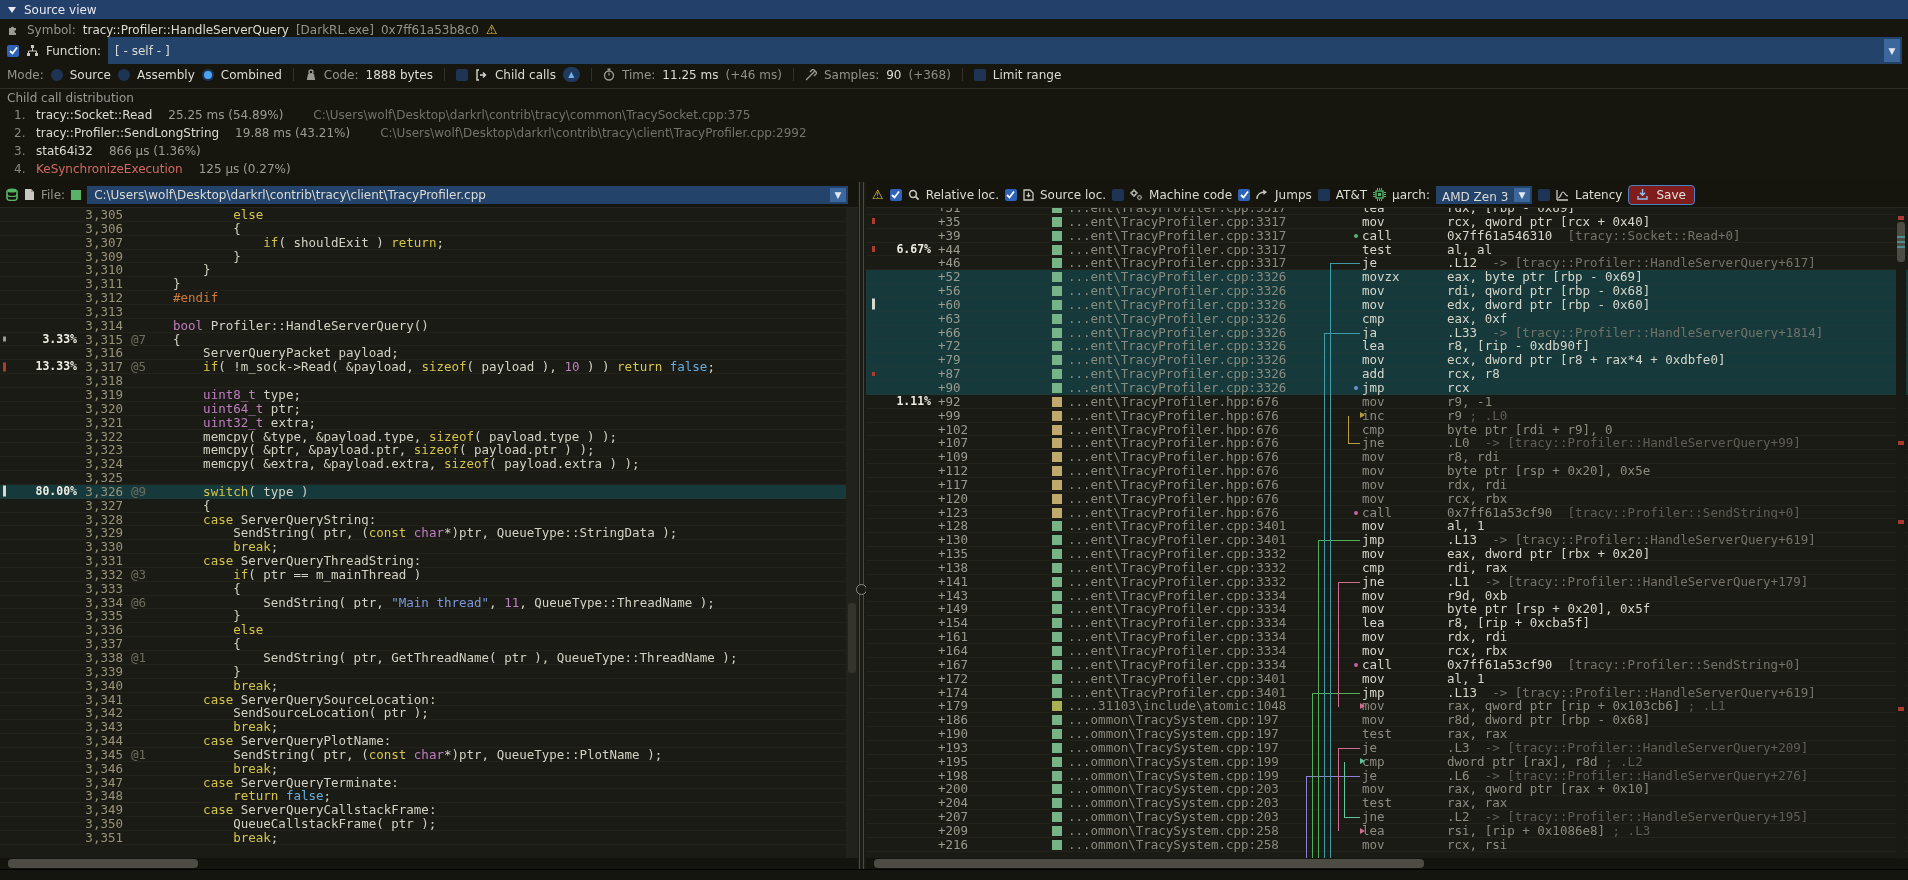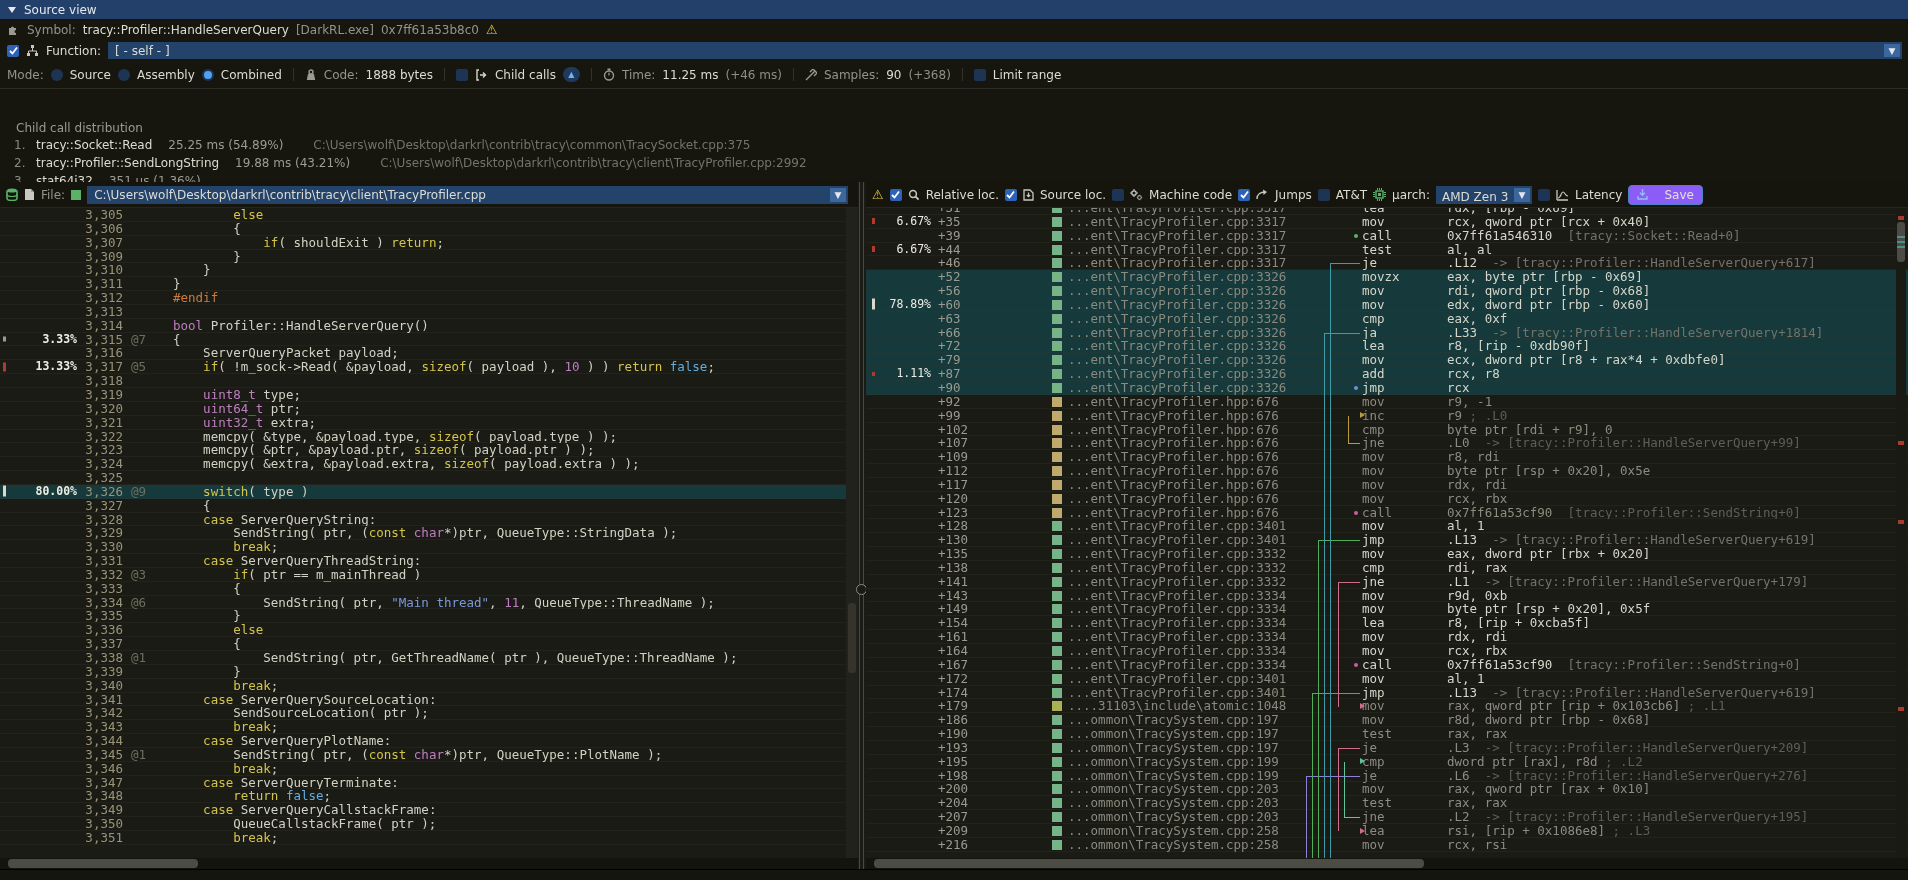--- a/index.html
+++ b/index.html
@@ -12,39 +12,39 @@
   .titlebar .title{color:#e8e8ee;font-size:12px;}
   
   .chromerow{position:absolute;left:0;width:1908px;display:flex;align-items:center;gap:7px;padding-left:7px;box-sizing:border-box;}
   .symbolbar{top:19px;height:21px;}
   .functionbar{top:40px;height:21px;}
   .modebar{top:61px;height:28px;border-bottom:1px solid #2d2d26;}
   .lbl{color:#94948a;}
   .val{color:#dcdcd2;}
   .dim2{color:#8e8e84;}
   .vsep{width:1px;height:13px;background:#32322a;margin:0 4px;}
-  .combo{background:#24436b;height:17px;display:flex;align-items:center;color:#dcdcd4;position:relative;}
+  .combo{background:#24436b;height:27px;display:flex;align-items:center;color:#dcdcd4;position:relative;}
   .combo .arr{position:absolute;right:2px;top:2px;bottom:2px;width:16px;display:flex;align-items:center;justify-content:center;
               color:#e6e6ee;font-size:9px;background:#3b679c;}
   .fncombo{flex:1;margin-right:6px;padding-left:7px;}
   
   .cb{width:12px;height:12px;border-radius:2px;background:#1e3455;display:inline-flex;align-items:center;justify-content:center;flex:none;}
   .cb svg{display:none;}
   .cb.on{background:#2d62b8;}
   .cb.on svg{display:block;}
   .radio{width:12px;height:12px;border-radius:50%;background:#1e3455;display:inline-flex;align-items:center;justify-content:center;flex:none;}
   .radio i{display:none;width:8px;height:8px;border-radius:50%;background:#4da3f2;}
   .radio.on i{display:block;}
   .upbtn{width:17px;height:15px;border-radius:8px;background:#1e3a5e;display:inline-flex;align-items:center;justify-content:center;}
   .upbtn span{color:#74b2ee;font-size:8px;line-height:8px;}
   .icon{display:inline-flex;align-items:center;justify-content:center;flex:none;}
   .warn{color:#e8c840;font-size:13px;line-height:13px;}
   
   .childcalls{position:absolute;left:0;top:90px;width:1908px;height:92px;}
-  .cc-header{height:16px;line-height:16px;padding-left:16px;color:#9a9a90;margin-top:30px;}
+  .cc-header{height:16px;line-height:16px;padding-left:7px;color:#9a9a90;}
   .cc-row{height:18px;display:flex;align-items:center;padding-left:14px;gap:0;}
   .cc-idx{width:22px;color:#8a8a80;flex:none;}
   .cc-name{color:#dedcd0;}
   .cc-time{color:#9c9c92;margin-left:16px;}
   .cc-path{color:#73736a;margin-left:30px;}
   
   .panes{position:absolute;left:0;top:182px;width:1908px;height:698px;}
   .left-pane{position:absolute;left:0;top:0;width:858px;height:698px;}
   .right-pane{position:absolute;left:866px;top:0;width:1042px;height:698px;}
   .pane-header{position:absolute;left:0;top:0;right:0;height:26px;display:flex;align-items:center;gap:6px;
@@ -75,37 +75,37 @@
   .spct{position:absolute;left:10px;width:67px;text-align:right;color:#ecece2;font-weight:bold;font-size:11.5px;}
   .snum{position:absolute;left:77px;width:46px;text-align:right;color:#9a9478;}
   .sat{position:absolute;left:131px;color:#6e6e5e;}
   .scode{position:absolute;left:173px;right:0;overflow:hidden;}
   .c-d{color:#d2d2c4;} .c-k{color:#d4c54a;} .c-t{color:#bf7ec0;} .c-n{color:#bf7ec0;}
   .c-s{color:#7b98d8;} .c-b{color:#62aee2;text-align:center;} .c-p{color:#cc7a3a;}
   .arow{position:relative;height:13.85px;line-height:13.85px;font-size:12.5px;white-space:pre;border-bottom:1px solid rgba(60,60,48,0.25);box-sizing:border-box;color:#d6d6ca;}
   .arow.hl{background:#16393b;padding-left:34px;}
   .arow.dim{color:#8c8c80;}
   .abar{position:absolute;left:6px;top:50%;transform:translateY(-50%);width:3px;}
-  .apct{position:absolute;left:8px;width:57px;text-align:right;color:#ecece2;font-weight:normal;font-size:11.5px;}
+  .apct{position:absolute;left:8px;width:57px;text-align:right;color:#ecece2;font-weight:bold;font-size:11.5px;margin-top:28px;}
   .aoff{position:absolute;left:72px;color:#9a9a8e;}
   .abox{position:absolute;left:186px;top:2px;width:10px;height:10px;}
   .aloc{position:absolute;left:202px;width:234px;overflow:hidden;color:#8a8a7e;}
   .amn{position:absolute;left:496px;}
   .aops{position:absolute;left:581px;right:0;overflow:hidden;}
   .c-w{color:inherit;}
   .arow .c-g{color:#73736a;}
   .arow.dim .c-g{color:#5f5f57;}
   .adot{position:absolute;left:488px;top:5px;width:4px;height:4px;border-radius:50%;}
   
   #jump-overlay{position:absolute;left:0;top:0;right:0;bottom:0;pointer-events:none;}
   .jline{position:absolute;width:1px;}
   .jstub{position:absolute;height:1px;}
   .jarrow{position:absolute;width:0;height:0;border-top:3.5px solid transparent;border-bottom:3.5px solid transparent;border-left:5px solid;}
-  .savebtn{display:inline-flex;align-items:center;gap:16px;height:18px;padding:0 8px;border:1px solid #4a82c8;
-           border-radius:4px;background:#8b5cf6;color:#e2e2da;}
+  .savebtn{display:inline-flex;align-items:center;gap:8px;height:18px;padding:0 8px;border:1px solid #4a82c8;
+           border-radius:4px;background:#7f1d1d;color:#e2e2da;}
 </style>
 </head>
 <body>
 
 <div class="window">
 
   <div class="titlebar">
     <span class="tri"></span>
     <span class="title">Source view</span>
   </div>
@@ -214,21 +214,21 @@
         </div>
         <div class="cc-row">
           <span class="cc-idx">2.</span>
           <span class="cc-name" style="color: rgb(222, 220, 208);">tracy::Profiler::SendLongString</span>
           <span class="cc-time">19.88 ms (43.21%)</span>
           <span class="cc-path">C:\Users\wolf\Desktop\darkrl\contrib\tracy\client\TracyProfiler.cpp:2992</span>
         </div>
         <div class="cc-row">
           <span class="cc-idx">3.</span>
           <span class="cc-name" style="color: rgb(222, 220, 208);">stat64i32</span>
-          <span class="cc-time">351 µs (1.36%)</span>
+          <span class="cc-time">866 µs (1.36%)</span>
         </div>
         <div class="cc-row">
           <span class="cc-idx">4.</span>
           <span class="cc-name" style="color: rgb(208, 106, 98);">KeSynchronizeExecution</span>
           <span class="cc-time">125 µs (0.27%)</span>
         </div>
       </div>
   </div>
 
   <div class="panes">

